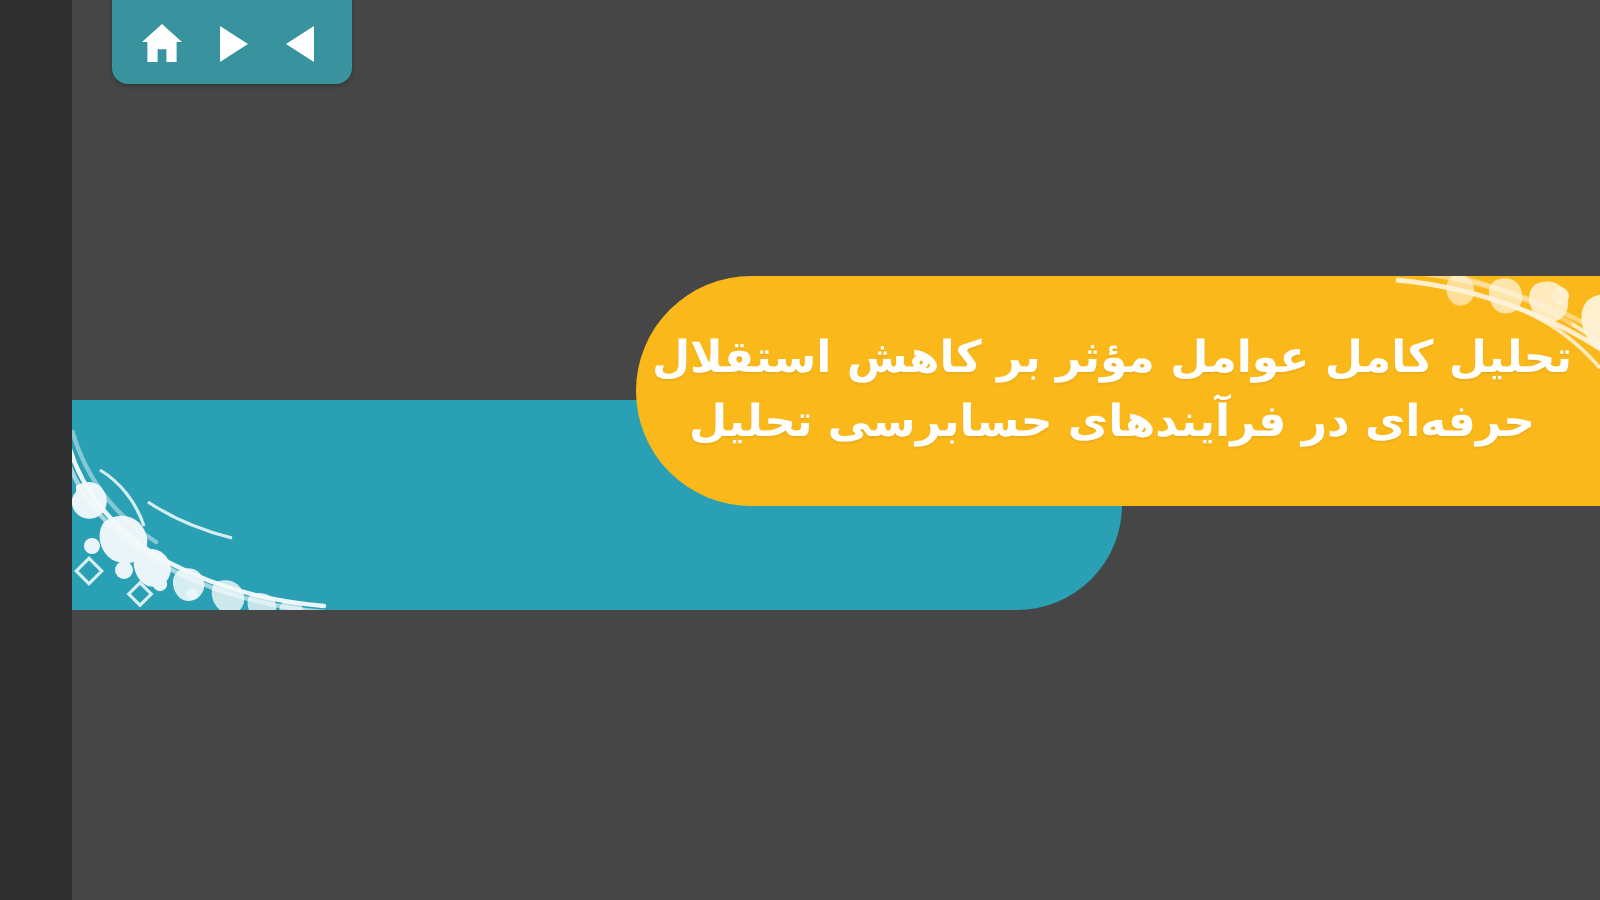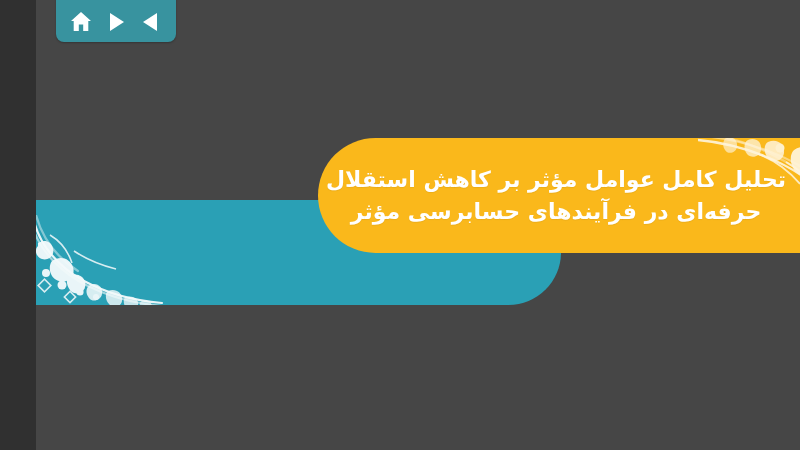--- a/index.html
+++ b/index.html
@@ -183,21 +183,21 @@
         <rect x="164" y="100" width="8" height="8" transform="rotate(45 168 104)"></rect>
         <path d="M88 26 c14 8 26 20 34 34"></path>
         <path d="M104 56 c12 10 22 24 30 40"></path>
         <path d="M60 18 c16 6 30 16 42 30"></path>
       </g>
     </svg>
   </div>
 
   <div class="title-wrap">
     <div class="title-line">تحلیل کامل عوامل مؤثر بر کاهش استقلال</div>
-    <div class="title-line">حرفه‌ای در فرآیندهای حسابرسی مؤثر</div>
+    <div class="title-line">حرفه‌ای در فرآیندهای حسابرسی تحلیل</div>
   </div>
 
   <div class="nav-bar">
     <button class="nav-btn" aria-label="previous">
       <svg width="18" height="20" viewBox="0 0 18 20" xmlns="http://www.w3.org/2000/svg">
         <polygon points="15,1 15,19 1,10" fill="#ffffff"></polygon>
       </svg>
     </button>
     <button class="nav-btn" aria-label="next">
       <svg width="18" height="20" viewBox="0 0 18 20" xmlns="http://www.w3.org/2000/svg">

